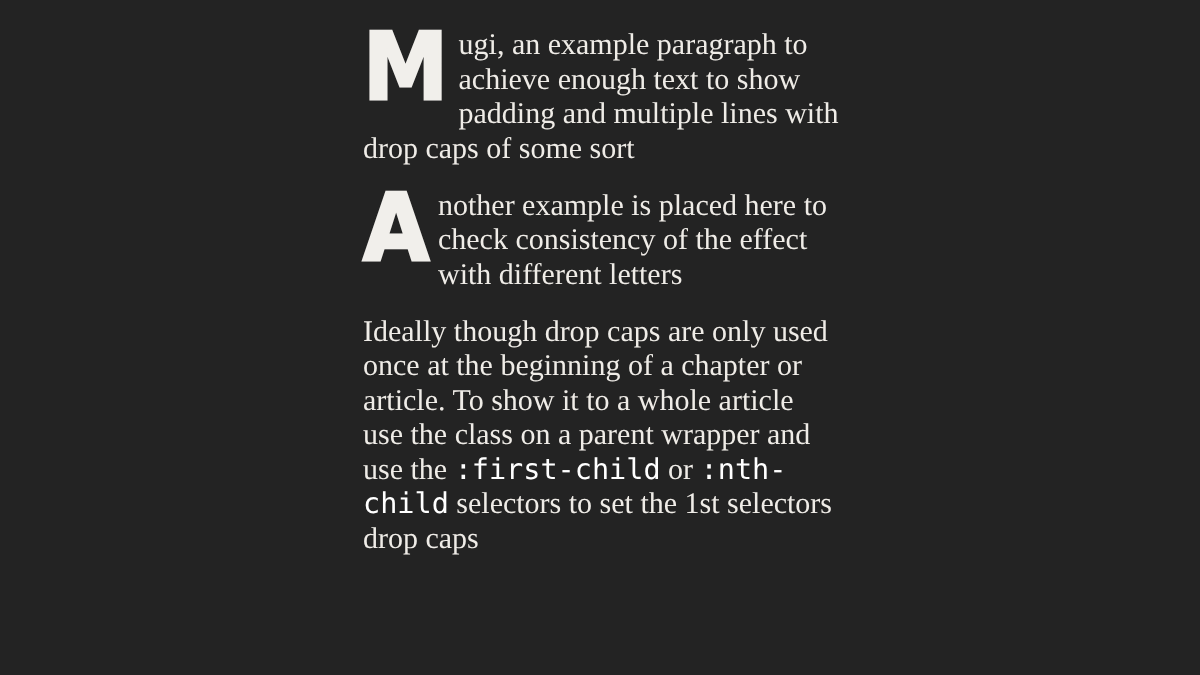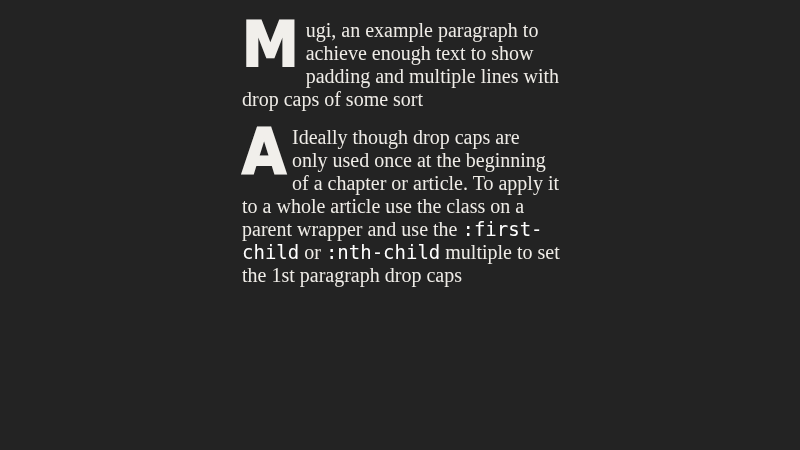--- a/index.html
+++ b/index.html
@@ -43,16 +43,16 @@
       font-size: 19px;
       color: #ffffff;
     }
   </style>
 </head>
 <body>
 
 <div class="article">
   <p><span class="dropcap">M</span><span>ugi, an example paragraph to achieve enough text to show padding and multiple lines with drop caps of some sort</span></p>
 
-  <p><span class="dropcap">A</span></p>
+  <p><span class="dropcap">A</span><span>nother example is placed here to check consistency of the effect with different letters</span></p>
 
-  <p><span>Ideally though drop caps are only used once at the beginning of a chapter or article. To apply it to a whole article use the class on a parent wrapper and use the </span><code>:first-child</code><span> or </span><code>:nth-child</code><span> multiple to set the 1st paragraph drop caps</span></p>
+  <p><span>Ideally though drop caps are only used once at the beginning of a chapter or article. To show it to a whole article use the class on a parent wrapper and use the </span><code>:first-child</code><span> or </span><code>:nth-child</code><span> selectors to set the 1st selectors drop caps</span></p>
 </div>
 
 </body></html>

